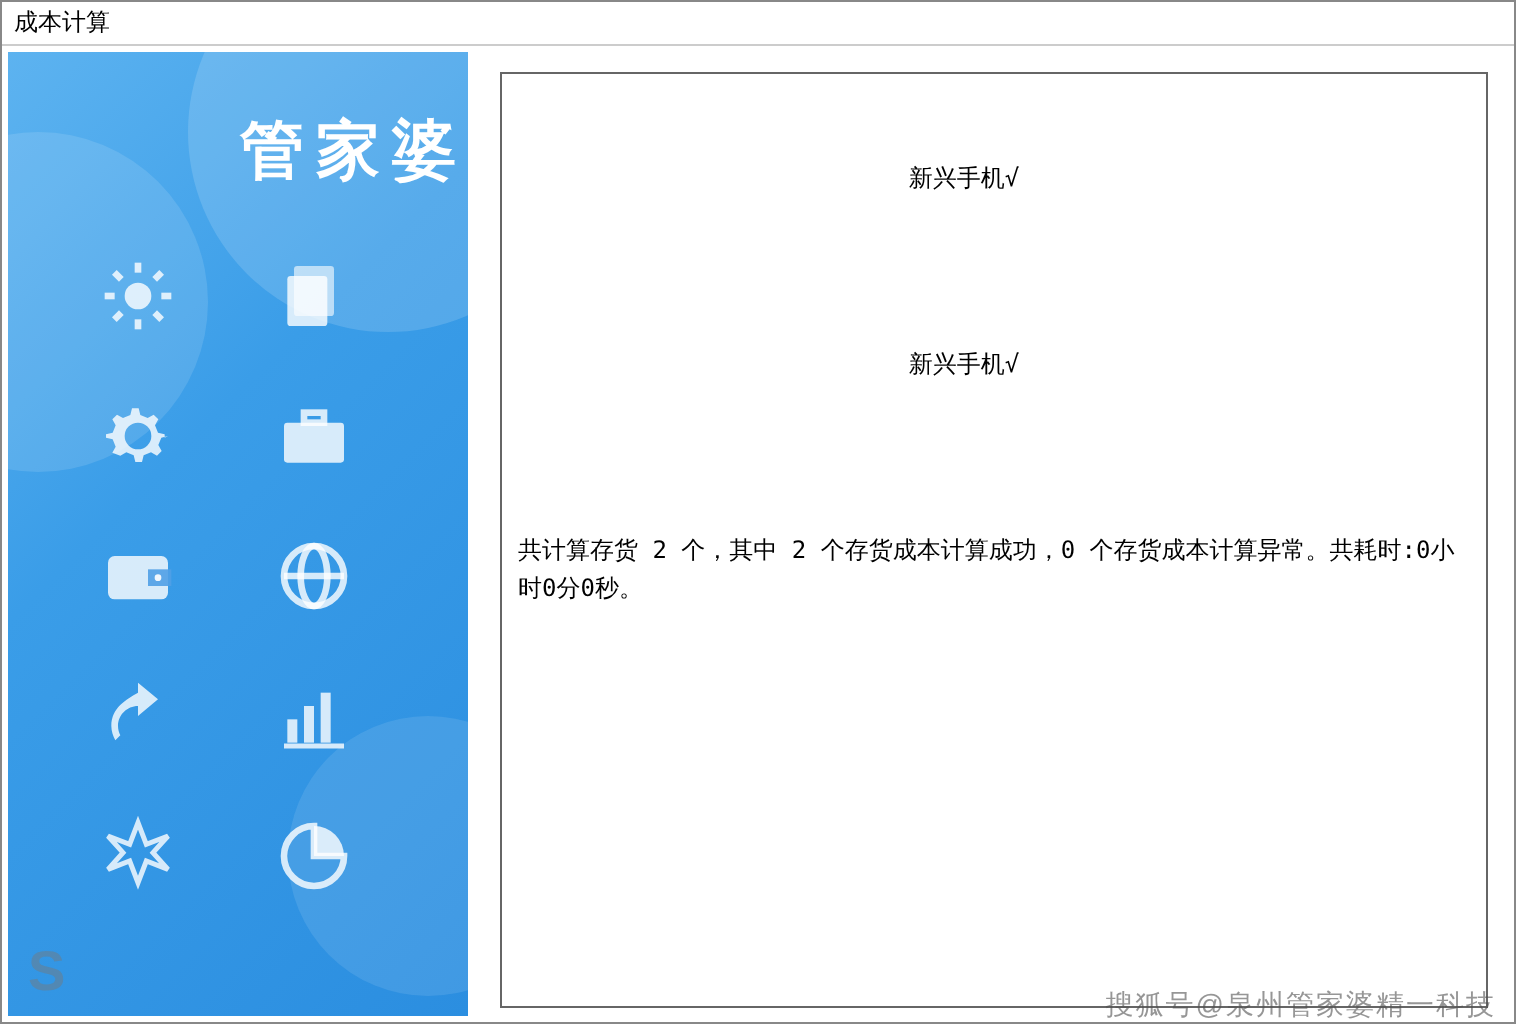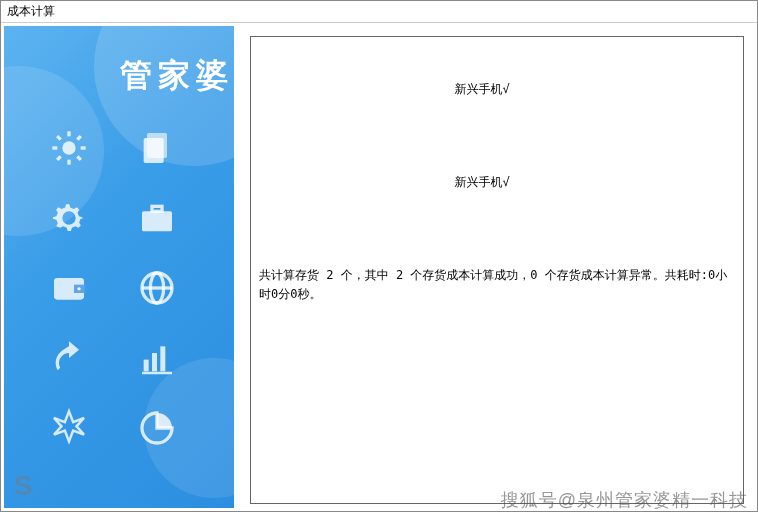--- a/index.html
+++ b/index.html
@@ -27,21 +27,21 @@
     .sicon { width: 48px; height: 48px; display: flex; align-items: center; justify-content: center; color: rgba(255,255,255,0.85); }
     .sicon svg { width: 40px; height: 40px; fill: rgba(255,255,255,0.8); }
     .main { flex: 1; display: flex; flex-direction: column; padding: 10px 10px 4px 10px; }
     .progress-wrap { padding: 14px 4px 20px 4px; }
     .progress-bar { height: 26px; border: 1px solid #4a7a4a; background: #0a6a3a; position: relative; display:flex; align-items:center; justify-content:center; }
     .progress-fill { position: absolute; left:0; top:0; bottom:0; width:100%; background: linear-gradient(#2aa862, #0c7a3c); }
     .progress-text { position: relative; z-index:1; color: #000; font-size: 13px; }
     .log-box { flex: 1; border: 1px solid #666; background: #fff; padding: 6px 8px; font-size: 12px; color: #000; line-height: 1.55; overflow: auto; white-space: pre-wrap; font-family: "SimSun", monospace; }
     .log-line { display:flex; justify-content: center; }
     .log-line .mark { padding-right: 30px; }
-    .watermark { position:absolute; right: 10px; bottom: 0; color: rgba(80,80,80,0.6); font-size: 18px; letter-spacing:1px; pointer-events:none; }
+    .watermark { position:absolute; right: 10px; bottom: 0; color: rgba(80,80,80,0.6); font-size: 14px; letter-spacing:1px; pointer-events:none; }
     .wm-logo { position:absolute; left: 14px; bottom: 10px; color: rgba(120,120,120,0.45); font-size: 28px; font-weight:bold; letter-spacing:2px; pointer-events:none; }
   </style>
 </head>
 <body>
 
 <div class="window">
   <div class="title-bar">
     <span>成本计算</span>
   </div>
   <div class="content-area">

